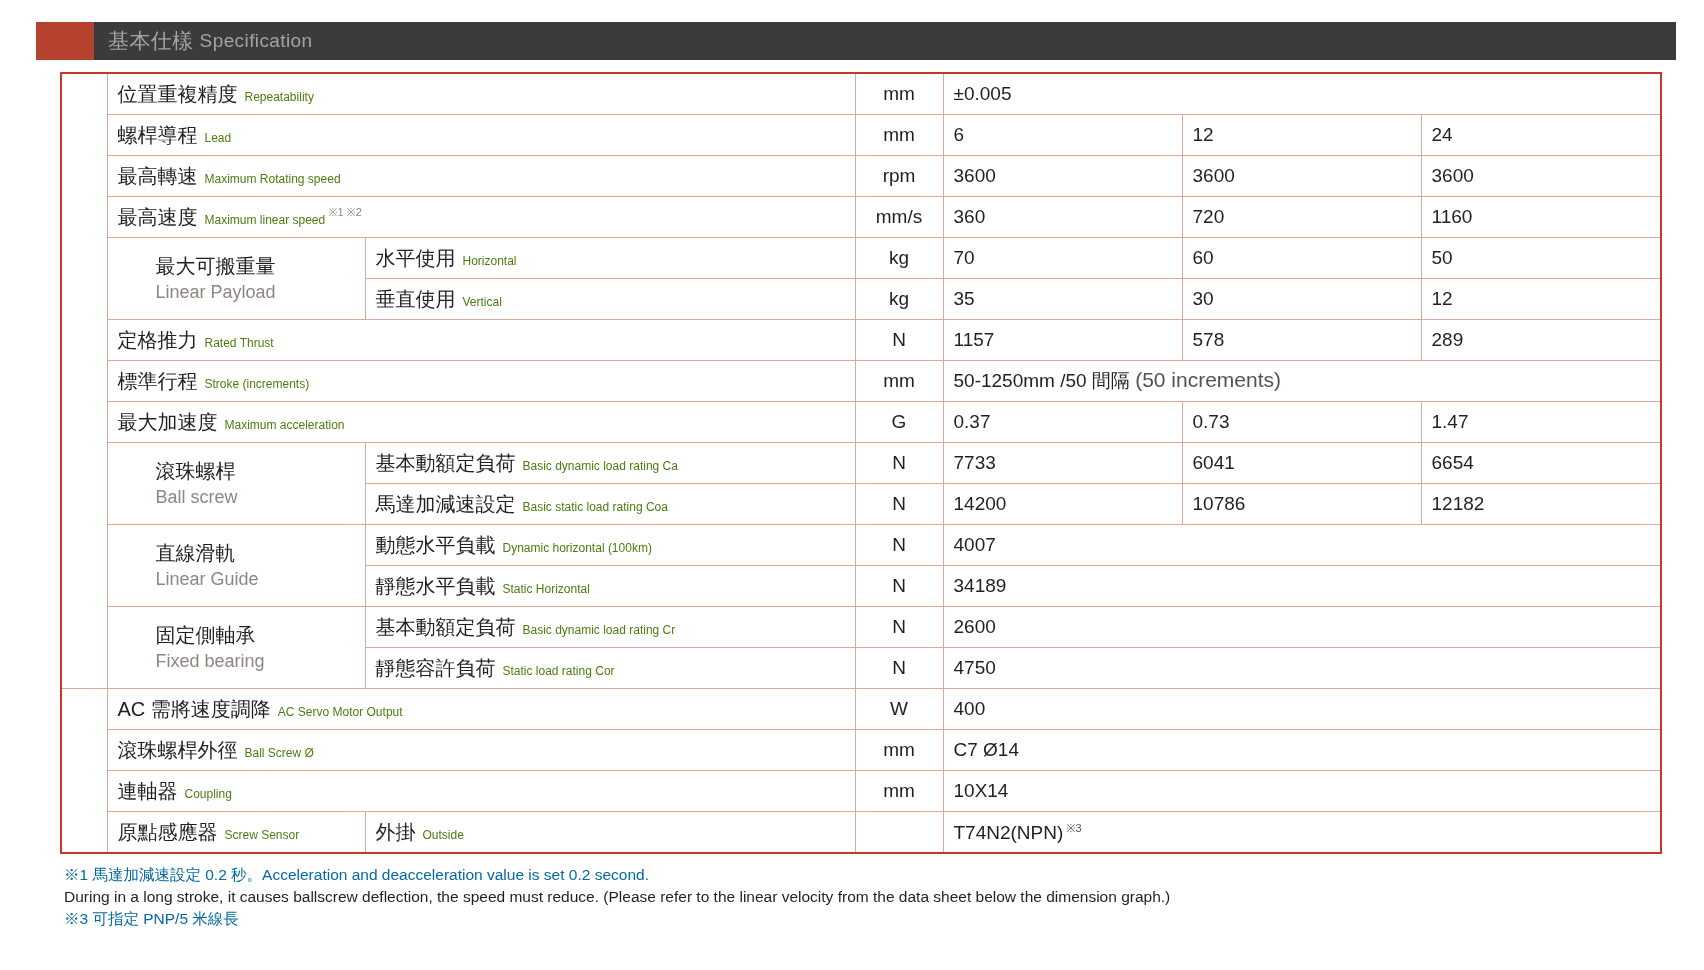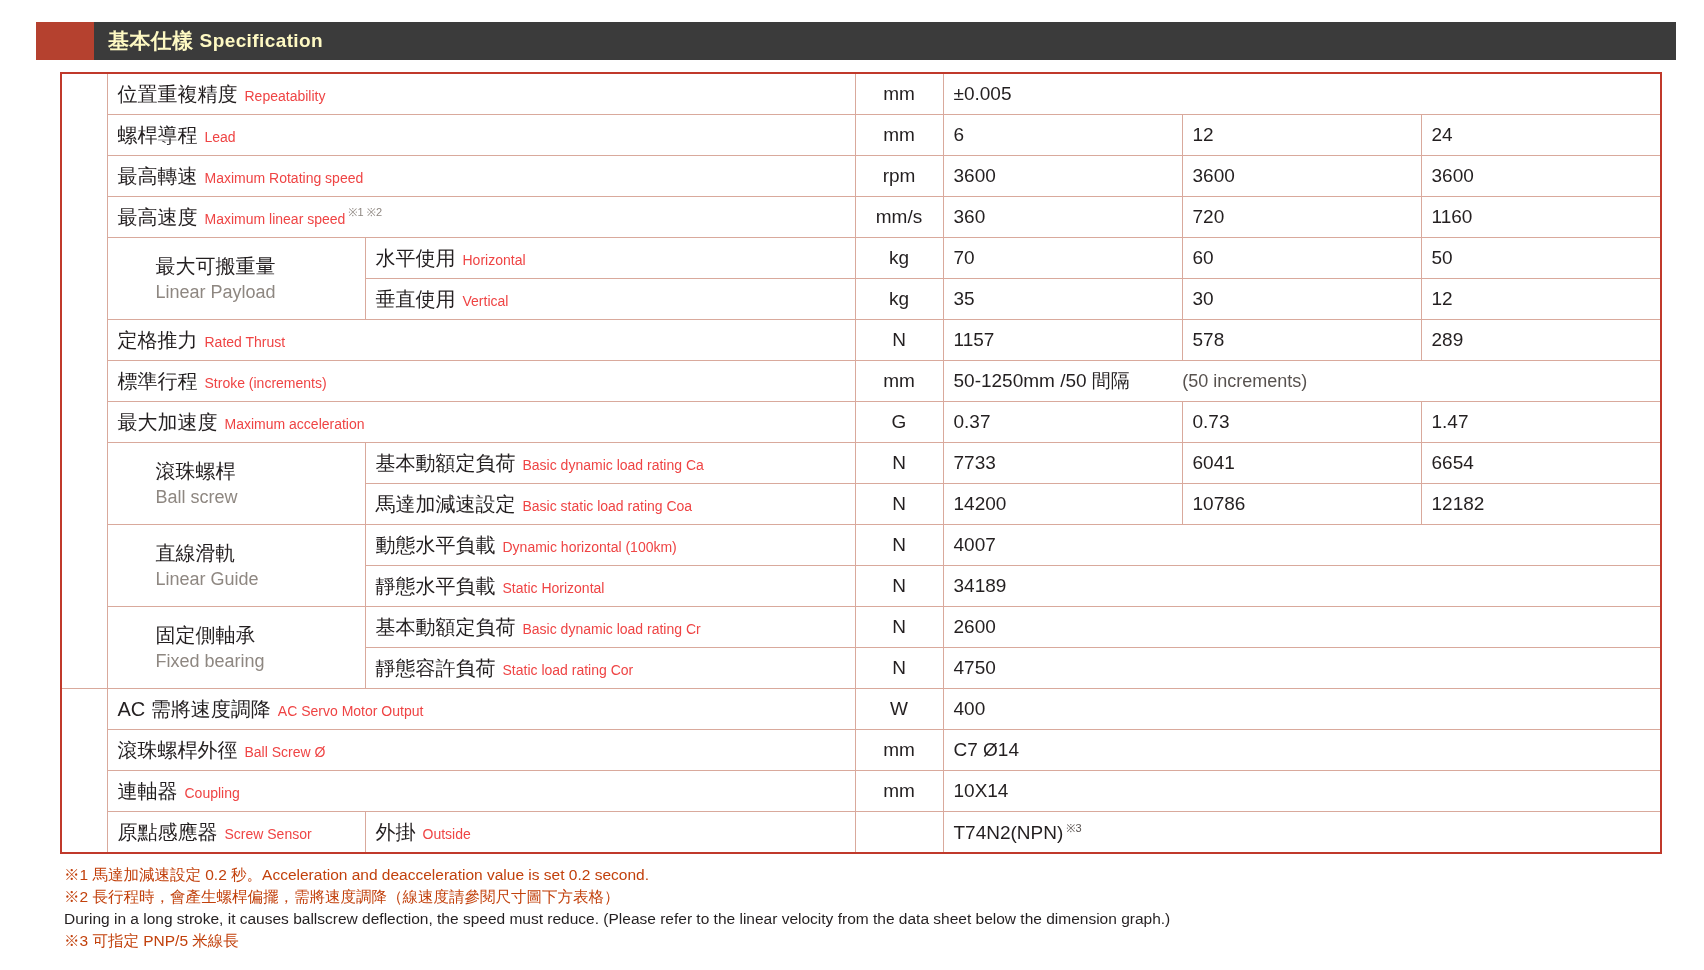--- a/index.html
+++ b/index.html
@@ -34,23 +34,23 @@
   .header-accent {
     width: 58px;
     background: #b5412f;
     flex: 0 0 58px;
   }
   .header-title {
     flex: 1;
     display: flex;
     align-items: center;
     padding-left: 14px;
-    color: #fef9c3;
+    color: #a3a3a3;
     font-size: 20px;
-    font-weight: bold;
+    font-weight: normal;
     letter-spacing: .4px;
   }
   .header-title .cjk { font-size: 21px; }
   .header-title .en { margin-left: 6px; font-size: 19px; }
 
   
   .spec-wrap {
     margin-top: 12px;
     margin-left: 36px;
     width: 1616px;
@@ -99,22 +99,22 @@
     background: #f7e0d5;
     text-align: left;
     white-space: nowrap;
     overflow: hidden;
   }
   td.label .cjk, td.sub .cjk {
     font-size: 20px;
     color: #231f20;
   }
   td.label .en, td.sub .en {
-    font-size: 14px;
-    color: #ef4444;
+    font-size: 12px;
+    color: #4d7c0f;
     margin-left: 7px;
   }
   td.label .sub2 {
     display: block;
     font-size: 18px;
     color: #8e8781;
     margin-top: 2px;
   }
   td.label.two-line { line-height: 1.25; padding-left: 48px; }
   sup.note {
@@ -126,34 +126,33 @@
   td.unit {
     background: #f7e0d5;
     text-align: center;
     font-size: 20px;
   }
   td.val {
     text-align: left;
     font-size: 20px;
   }
   td.val .small {
-    font-size: 18px;
+    font-size: 21px;
     color: #58524f;
-    margin-left: 47px;
   }
   td.val sup.note { color: #58524f; }
 
   
   .notes {
     margin-top: 10px;
     margin-left: 40px;
     font-size: 15.5px;
     line-height: 1.42;
   }
-  .notes .red { color: #c2410c; }
+  .notes .red { color: #0369a1; }
   .notes .blk { color: #231f20; }
   .notes div { white-space: nowrap; }
 </style>
 </head>
 <body>
 
 <div class="page">
 
   <div class="header-bar">
     <div class="header-accent"></div>
@@ -375,18 +374,17 @@
             <span>T74N2(NPN)</span><sup class="note">※3</sup>
           </td>
         </tr>
 
       </tbody>
     </table>
   </div>
 
   <div class="notes">
     <div class="red">※1 馬達加減速設定 0.2 秒。Acceleration and deacceleration value is set 0.2 second.</div>
-    <div class="red">※2 長行程時，會產生螺桿偏擺，需將速度調降（線速度請參閱尺寸圖下方表格）</div>
     <div class="blk">During in a long stroke, it causes ballscrew deflection, the speed must reduce. (Please refer to the linear velocity from the data sheet below the dimension graph.)</div>
     <div class="red">※3 可指定 PNP/5 米線長</div>
   </div>
 
 </div>
 
 </body></html>

